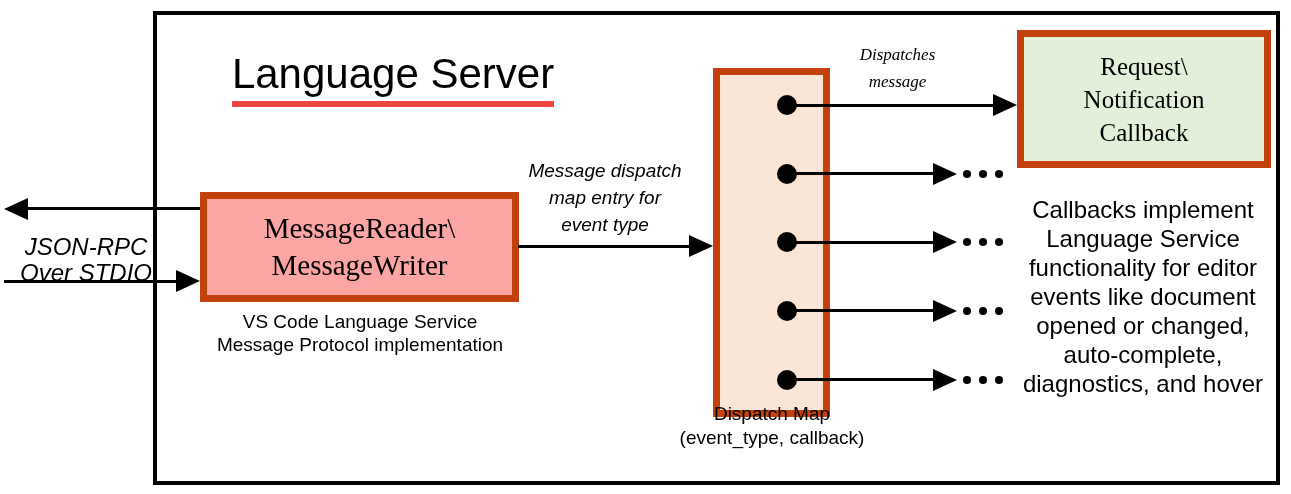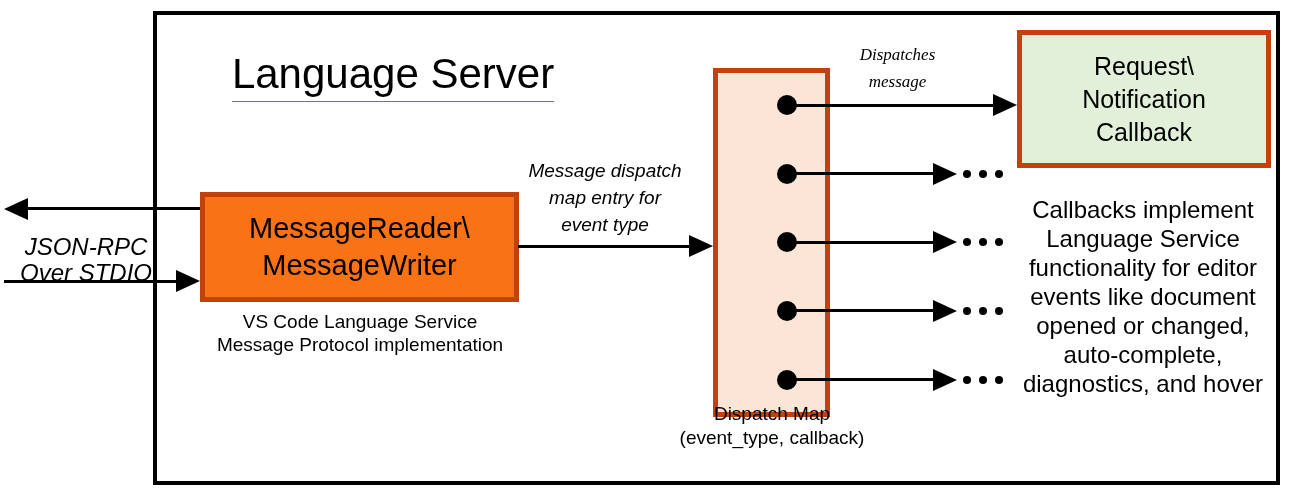--- a/index.html
+++ b/index.html
@@ -1,27 +1,27 @@
 <!DOCTYPE html>
 <html><head>
 <meta charset="utf-8">
 <style>
   html,body{margin:0;padding:0;background:#fff;}
   #canvas{
     position:relative;width:1291px;height:494px;background:#ffffff;overflow:hidden;
     font-family:"Liberation Sans","DejaVu Sans",sans-serif;color:#000;
   }
-  .box{position:absolute;border:5px solid #c2410c;box-sizing:border-box;
+  .box{position:absolute;border:7px solid #c2410c;box-sizing:border-box;
        display:flex;flex-direction:column;align-items:center;justify-content:center;
-       text-align:center;background:#fff;}
+       text-align:center;background:#fff;font-family:Liberation Serif, serif;}
   #outer-box{left:153px;top:11px;width:1127px;height:474px;border:4px solid #000;
              background:transparent;position:absolute;box-sizing:border-box;}
   #title{position:absolute;left:203px;top:50px;width:380px;text-align:center;}
-  #title span{display:inline-block;font-size:42px;border-bottom:1px solid #ef4444;padding-bottom:3px;}
-  #reader-box{left:200px;top:192px;width:319px;height:110px;background:#f97316;
+  #title span{display:inline-block;font-size:42px;border-bottom:6px solid #ef4444;padding-bottom:3px;}
+  #reader-box{left:200px;top:192px;width:319px;height:110px;background:#fca5a5;
               font-size:29px;line-height:37px;}
   #callback-box{left:1017px;top:30px;width:254px;height:138px;background:#e2efd9;
                 font-size:25px;line-height:33px;}
   #dispatch-map{left:713px;top:68px;width:117px;height:349px;background:#fbe5d6;
                 padding:0;display:flex;flex-direction:column;}
   .map-cell{flex:1;border-top:3px solid #000;}
   .map-cell:first-child{border-top:none;}
   .hline{position:absolute;height:3px;background:#000;}
   .arrow-right{position:absolute;width:0;height:0;
                border-top:11px solid transparent;border-bottom:11px solid transparent;

